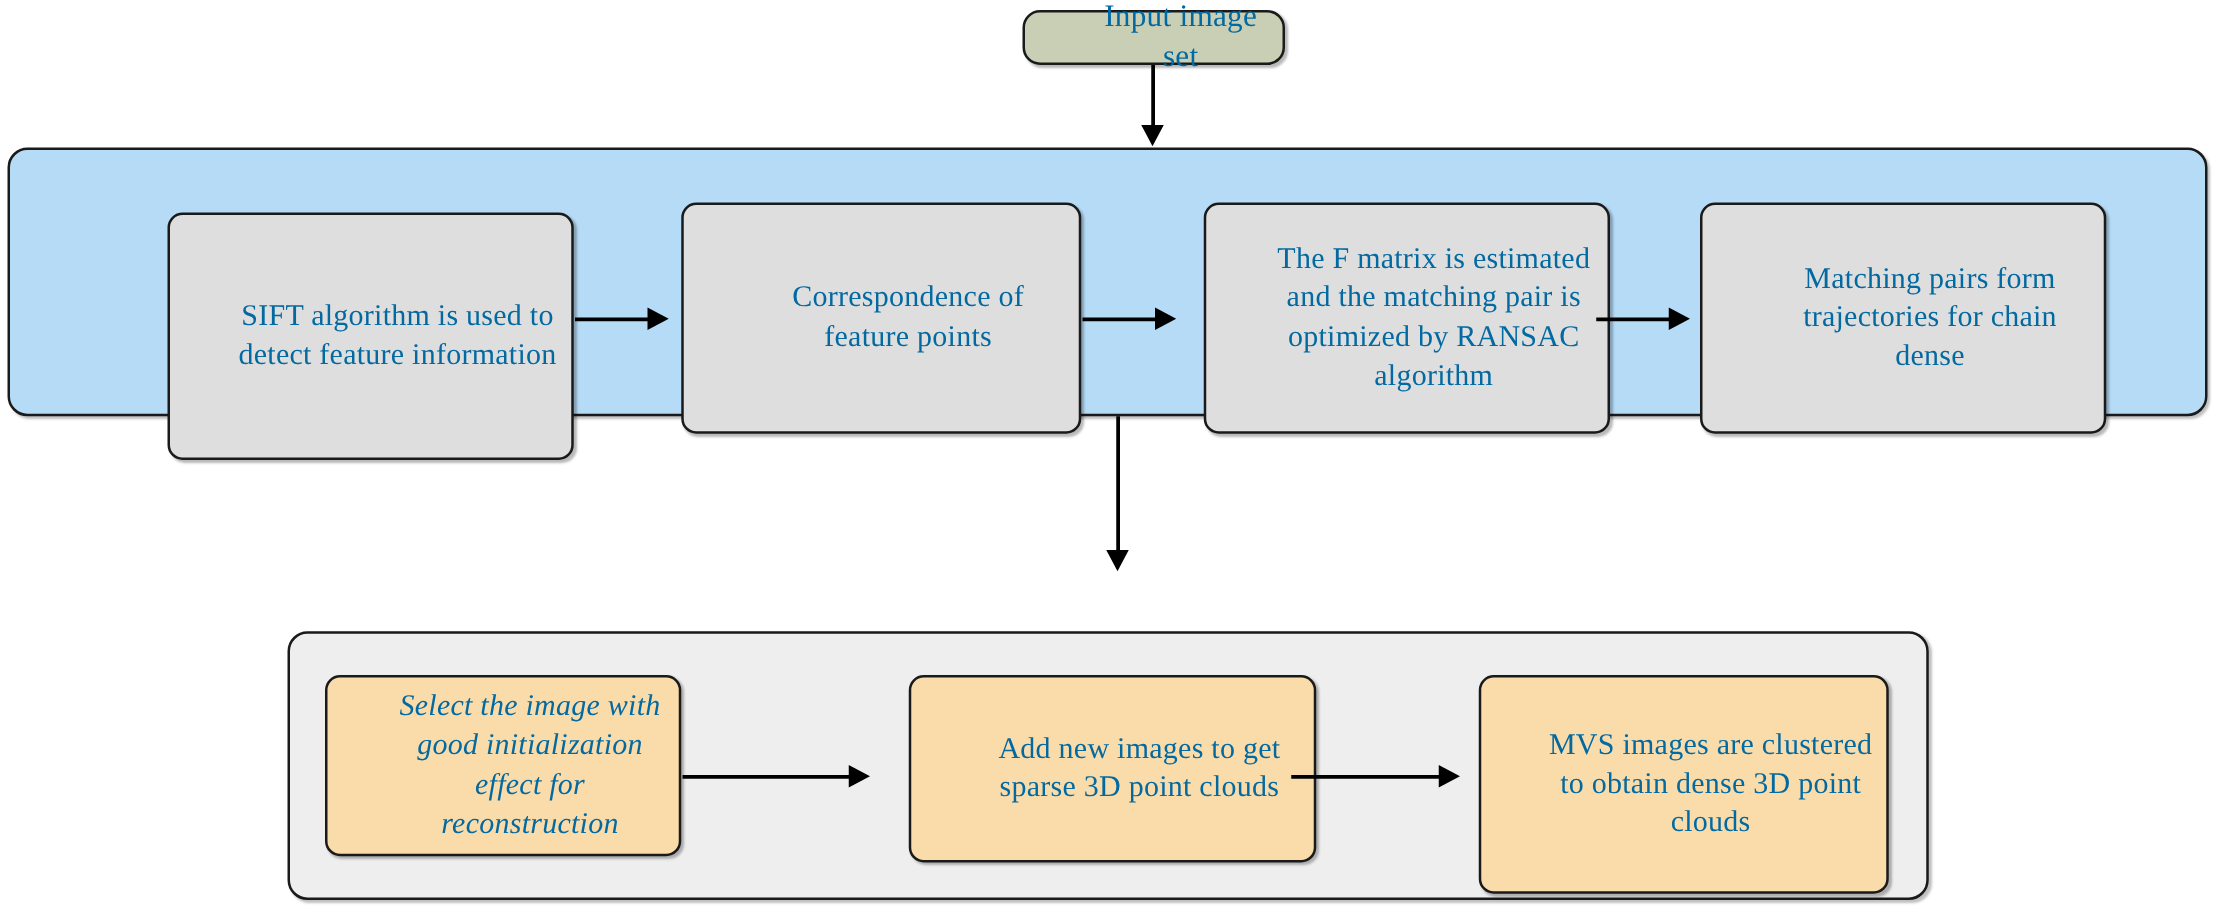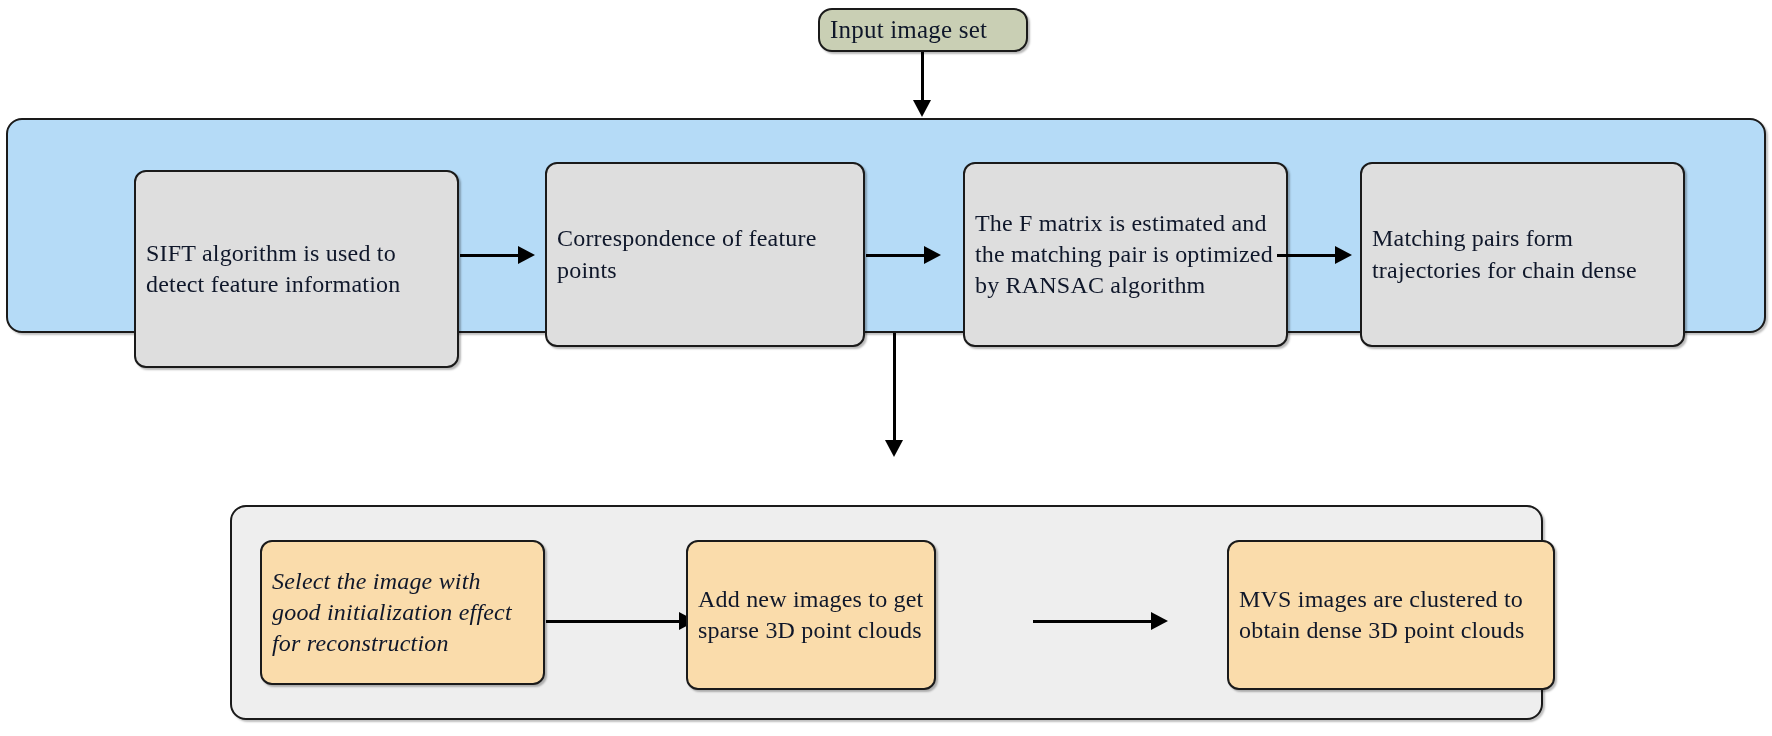--- a/index.html
+++ b/index.html
@@ -18,26 +18,28 @@
     overflow: hidden;
   }
 
   
   .node {
     position: absolute;
     box-sizing: border-box;
     display: flex;
     align-items: center;
     justify-content: center;
+    text-align: center;
     border: 2px solid #1a1a1a;
     border-radius: 12px;
     line-height: 1.30;
-    color: #0f172a;
+    color: #0369a1;
     letter-spacing: 0.2px;
     box-shadow: 2px 2px 2px rgba(0,0,0,0.28);
+    padding-left: 43px;
   }
   .node span {
     display: block;
     padding: 0 10px;
     width: 100%;
   }
 
   
   .start-node {
     background: #c9cfb4;
@@ -139,24 +141,24 @@
 
   <div class="group group-gray" style="left:230px; top:505px; width:1313px; height:215px;"></div>
 
   <div class="node step-orange" style="left:260px; top:540px; width:285px; height:145px;font-style:italic;">
     <span>Select the image with good initialization effect for reconstruction</span>
   </div>
 
   <div class="conn conn-h" style="left:546px; top:620px; width:135px;"></div>
   <div class="arrowhead-right" style="left:679px; top:612px;"></div>
 
-  <div class="node step-orange" style="left:686px; top:540px; width:250px; height:150px;">
+  <div class="node step-orange" style="left:727px; top:540px; width:326px; height:150px;">
     <span>Add new images to get sparse 3D point clouds</span>
   </div>
 
   <div class="conn conn-h" style="left:1033px; top:620px; width:120px;"></div>
   <div class="arrowhead-right" style="left:1151px; top:612px;"></div>
 
-  <div class="node step-orange" style="left:1183px; top:540px; width:328px; height:150px;margin-left:44px;">
+  <div class="node step-orange" style="left:1183px; top:540px; width:328px; height:175px;">
     <span>MVS images are clustered to obtain dense 3D point clouds</span>
   </div>
 
 </div>
 
 </body></html>

